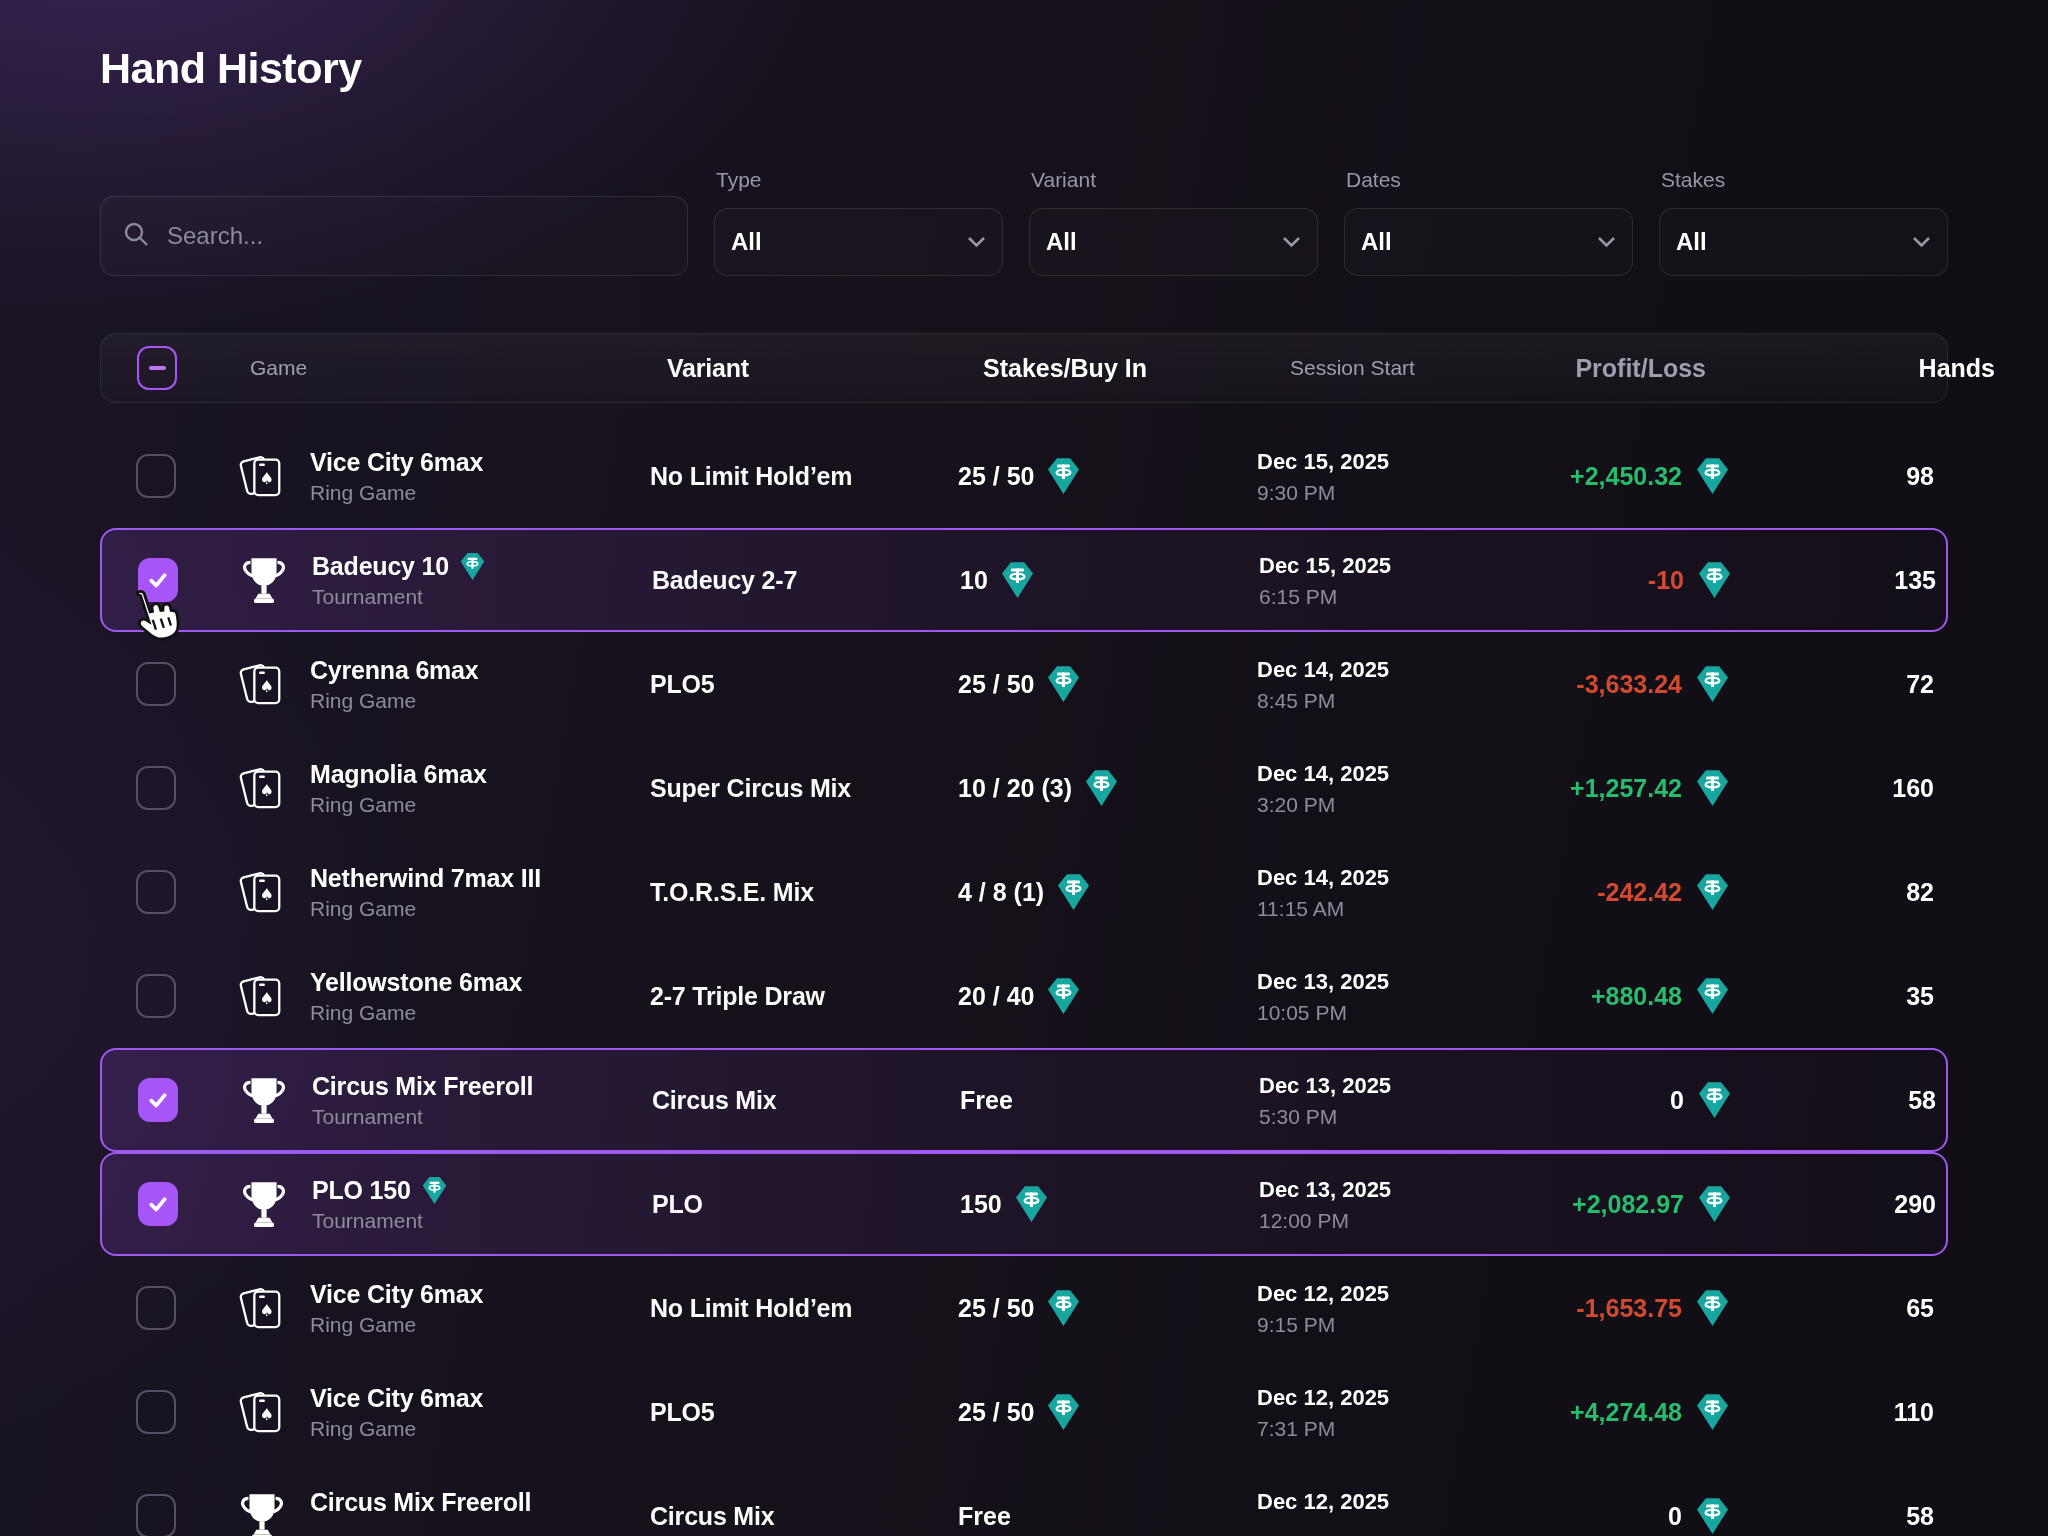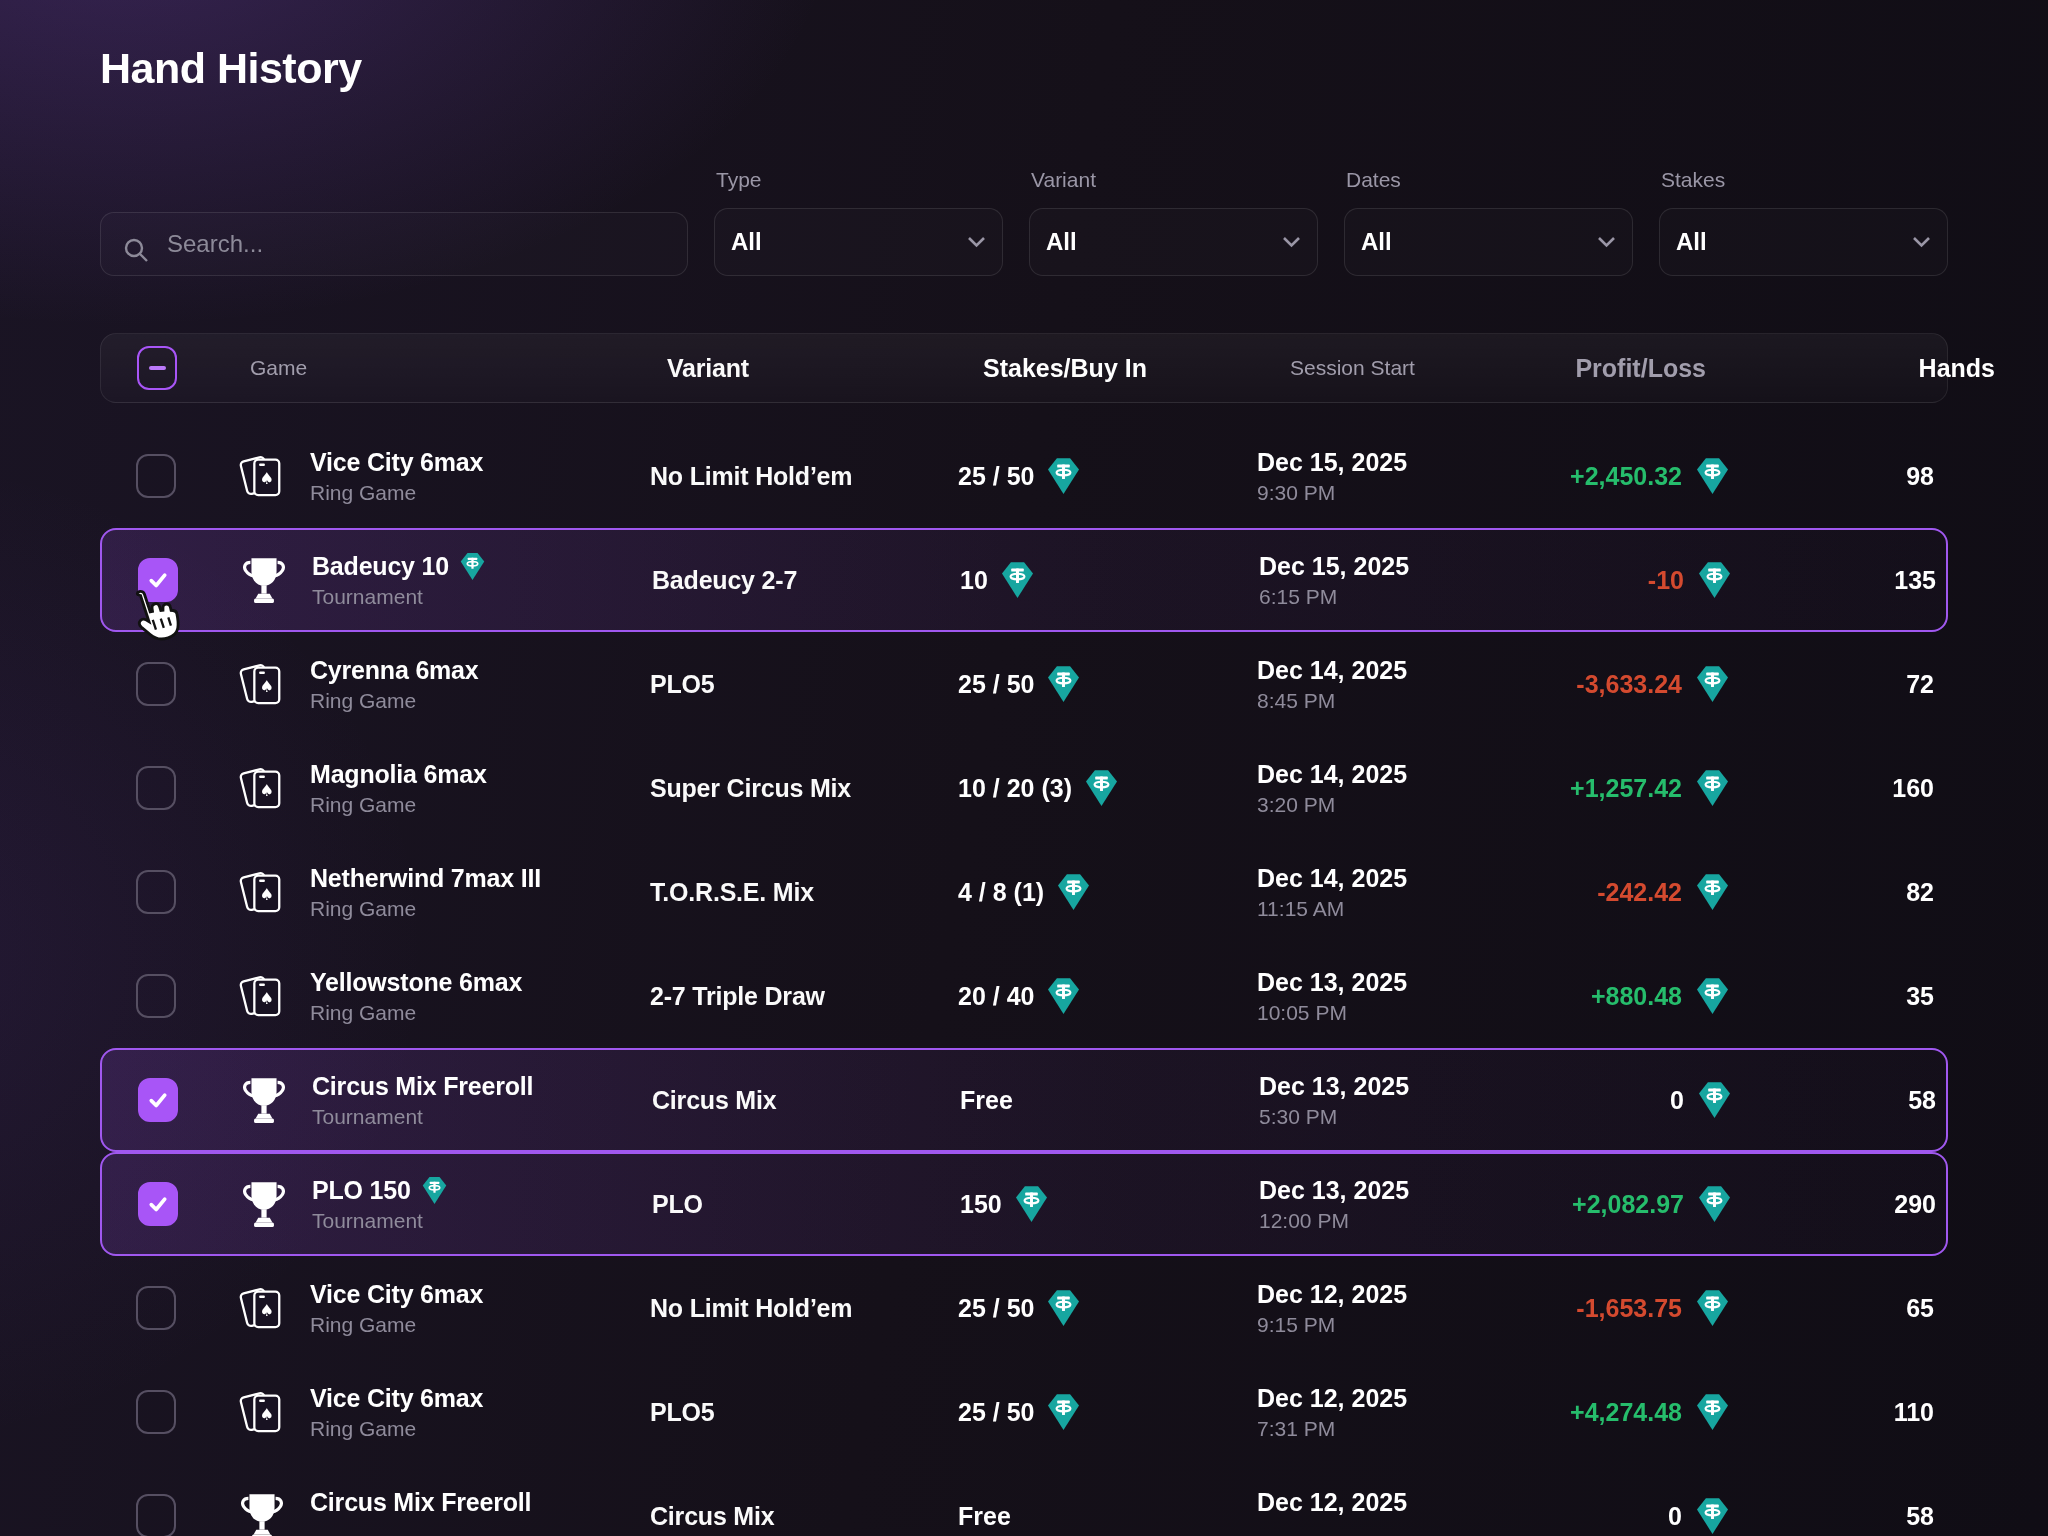--- a/index.html
+++ b/index.html
@@ -24,21 +24,21 @@
   .brand-bold { font-weight:800; color:#ffffff; }
   .brand-light { font-weight:300; color:#e9e7ef; }
   .dl-btn { margin-left:auto; display:flex; align-items:center; gap:13px;
             background:#a855f7; border:none; border-radius:11px; height:53px; padding:0 27px;
             color:#ffffff; font-size:23px; font-weight:600; font-family:inherit; cursor:pointer; }
 
   
   .filters { margin-top:72px; display:flex; align-items:flex-end; gap:26px; }
   .search-wrap { flex:1; position:relative; }
   .search-input {
-    width:100%; height:64px; background:rgba(255,255,255,0.015);
+    width:100%; height:80px; background:rgba(255,255,255,0.015);
     border:1.5px solid rgba(255,255,255,0.10); border-radius:14px;
     padding:0 24px 0 66px; color:#f2f0f6; font-size:24px; font-family:inherit; outline:none; }
   .search-input::placeholder { color:#8d8a99; }
   .search-icon { position:absolute; left:23px; top:25px; width:27px; height:27px; }
   .dd-group { width:289px; }
   .dd-label { font-size:21px; color:#9a96a6; margin-bottom:16px; padding-left:2px; }
   .dropdown { height:68px; background:rgba(255,255,255,0.015);
     border:1.5px solid rgba(255,255,255,0.10); border-radius:14px;
     display:flex; align-items:center; justify-content:space-between; padding:0 16px; cursor:pointer; }
   .dd-value { font-size:24px; font-weight:600; color:#ffffff; }
@@ -75,21 +75,21 @@
 
   .c-game { display:flex; align-items:center; gap:25px; padding-left:9px; }
   .gicon { width:46px; height:48px; flex:0 0 auto; display:flex; align-items:center; justify-content:center; }
   .gname-line { display:flex; align-items:center; gap:11px; height:34px; }
   .gname { font-size:25px; font-weight:700; color:#ffffff; letter-spacing:-0.2px; white-space:nowrap; }
   .gsub { font-size:21px; color:#8f8b9b; height:28px; display:flex; align-items:center; }
   .c-variant { font-size:25px; font-weight:600; color:#fafafa; letter-spacing:-0.2px; }
   .c-stakes { display:flex; align-items:center; gap:13px; padding-left:8px;
               font-size:25px; font-weight:700; color:#ffffff; }
   .c-session { padding-left:5px;margin-left:17px; }
-  .sdate { font-size:25px; font-weight:700; color:#ffffff; height:34px; display:flex; align-items:center; }
+  .sdate { font-size:22px; font-weight:700; color:#ffffff; height:34px; display:flex; align-items:center; }
   .stime { font-size:21px; color:#8f8b9b; height:28px; display:flex; align-items:center; }
   .c-pl { display:flex; align-items:center; justify-content:flex-end; gap:14px; padding-right:56px;
           font-size:25px; font-weight:700; }
   .pl-text.pos { color:#26bd6c; }
   .pl-text.neg { color:#d44a2f; }
   .pl-text.zero { color:#ffffff; }
   .c-hands { text-align:right; padding-right:14px; font-size:25px; font-weight:700; color:#ffffff; }
 
   .chip { width:33px; height:38px; flex:0 0 auto; }
   .chip.small { width:25px; height:29px; }

